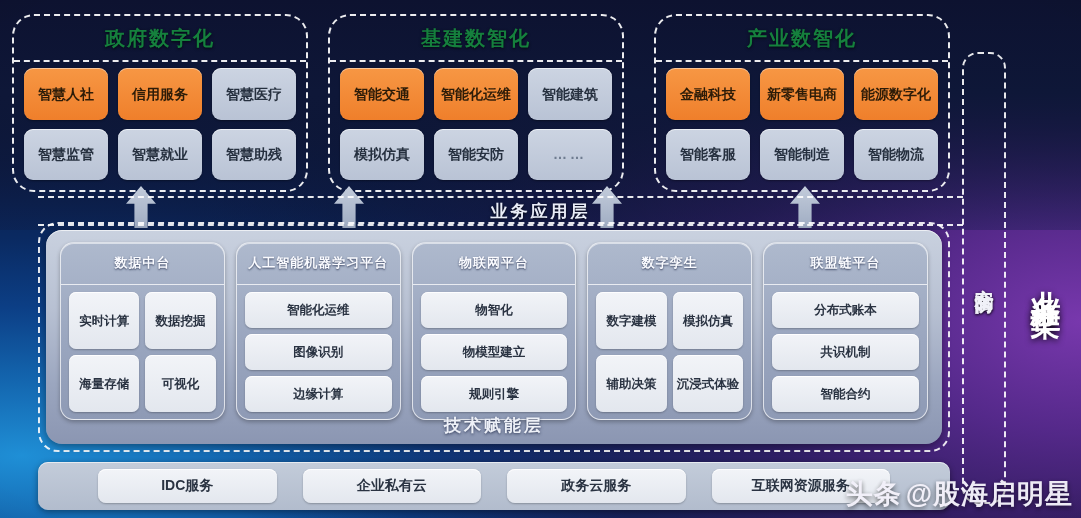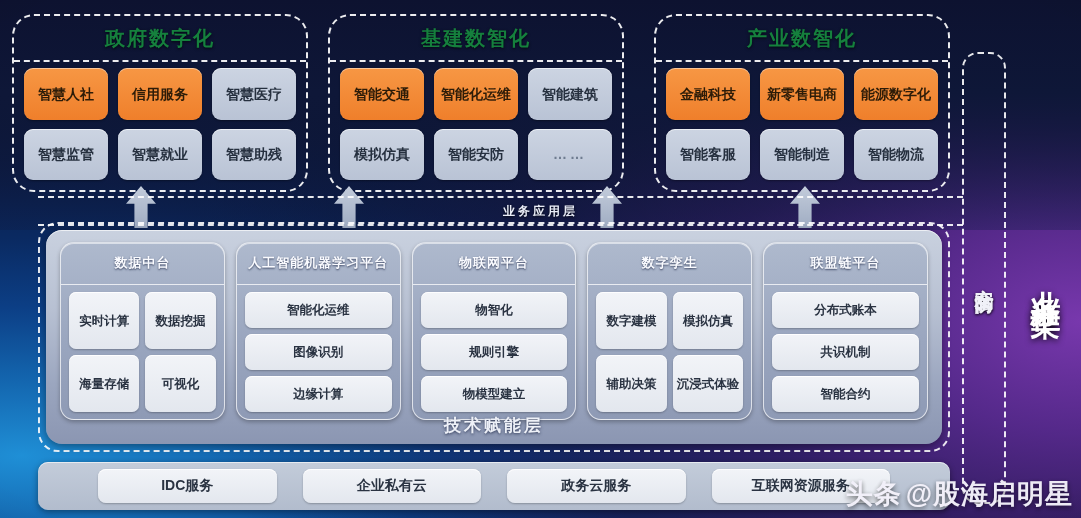--- a/index.html
+++ b/index.html
@@ -51,21 +51,21 @@
     clip-path:polygon(50% 0%,100% 42%,72% 42%,72% 100%,28% 100%,28% 42%,0% 42%);
     filter:drop-shadow(0 1px 2px rgba(0,0,0,.45));}
 
   
   .band{position:absolute;left:38px;right:118px;top:196px;height:30px;
     border-top:2px dashed rgba(255,255,255,.9);
     border-bottom:2px dashed rgba(255,255,255,.9);
     box-sizing:border-box;}
   .band-label{position:absolute;left:0;right:0;top:198px;height:26px;
     display:flex;align-items:center;justify-content:center;
-    color:#e9edf7;font-size:12px;font-weight:700;letter-spacing:3px;
+    color:#e9edf7;font-size:17px;font-weight:700;letter-spacing:3px;
     text-shadow:0 1px 3px rgba(0,0,0,.8);}
 
   
   .techwrap{position:absolute;left:38px;top:222px;width:912px;height:230px;}
   .techdash{position:absolute;inset:0;border:2px dashed rgba(255,255,255,.9);
     border-radius:20px;box-sizing:border-box;}
   .techpanel{position:absolute;left:8px;top:8px;right:8px;bottom:8px;
     border-radius:16px;box-sizing:border-box;
     background:linear-gradient(180deg,#c9d1df 0%, #b7c0d2 38%, #9ba6bf 72%, #8b96b2 100%);
     box-shadow:inset 0 1px 0 rgba(255,255,255,.65),0 2px 8px rgba(0,0,0,.4);}
@@ -215,22 +215,22 @@
             <div class="chip">智能化运维</div>
             <div class="chip">图像识别</div>
             <div class="chip">边缘计算</div>
           </div>
         </div>
 
         <div class="card">
           <div class="chead">物联网平台</div>
           <div class="cbody one">
             <div class="chip">物智化</div>
+            <div class="chip">物模型建立</div>
             <div class="chip">规则引擎</div>
-            <div class="chip">物模型建立</div>
           </div>
         </div>
 
         <div class="card">
           <div class="chead">数字孪生</div>
           <div class="cbody two">
             <div class="chip">数字建模</div>
             <div class="chip">模拟仿真</div>
             <div class="chip">辅助决策</div>
             <div class="chip">沉浸式体验</div>

